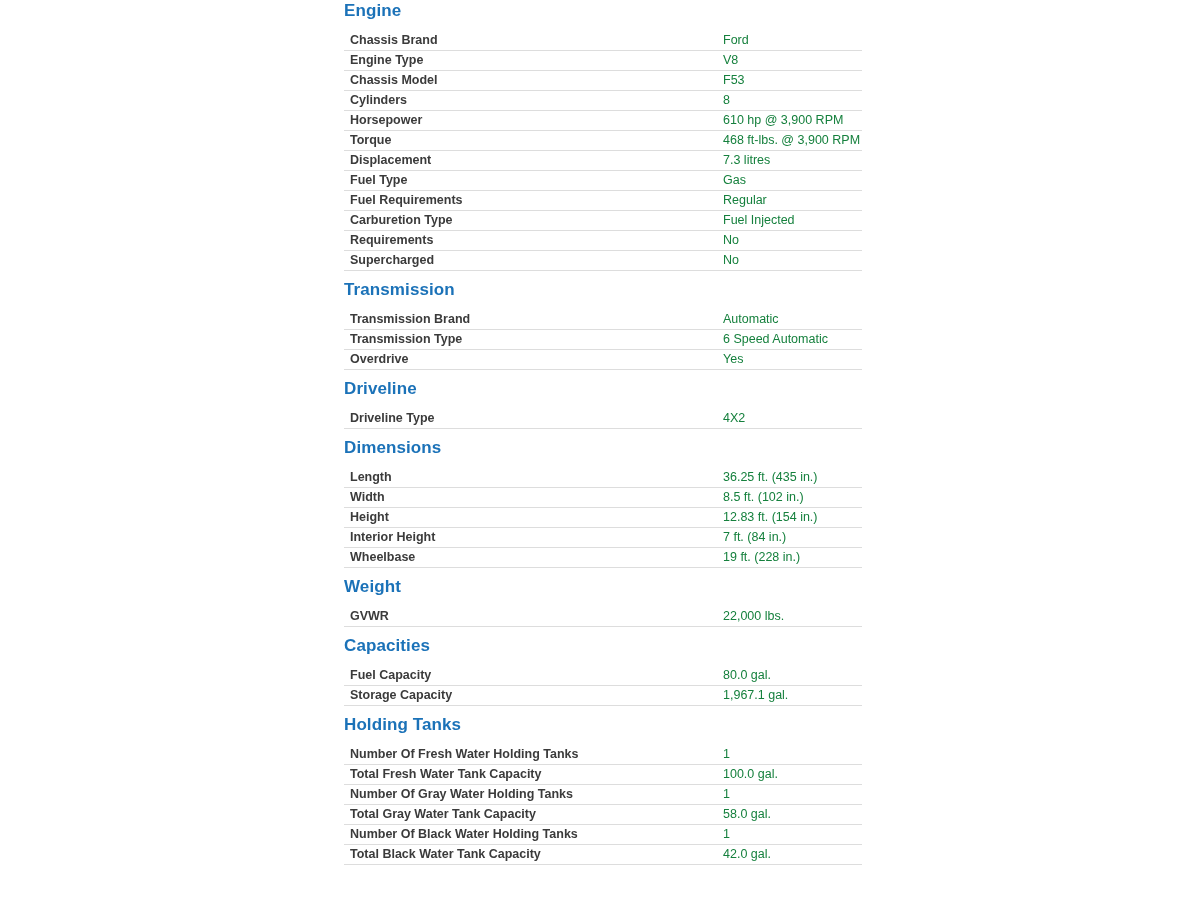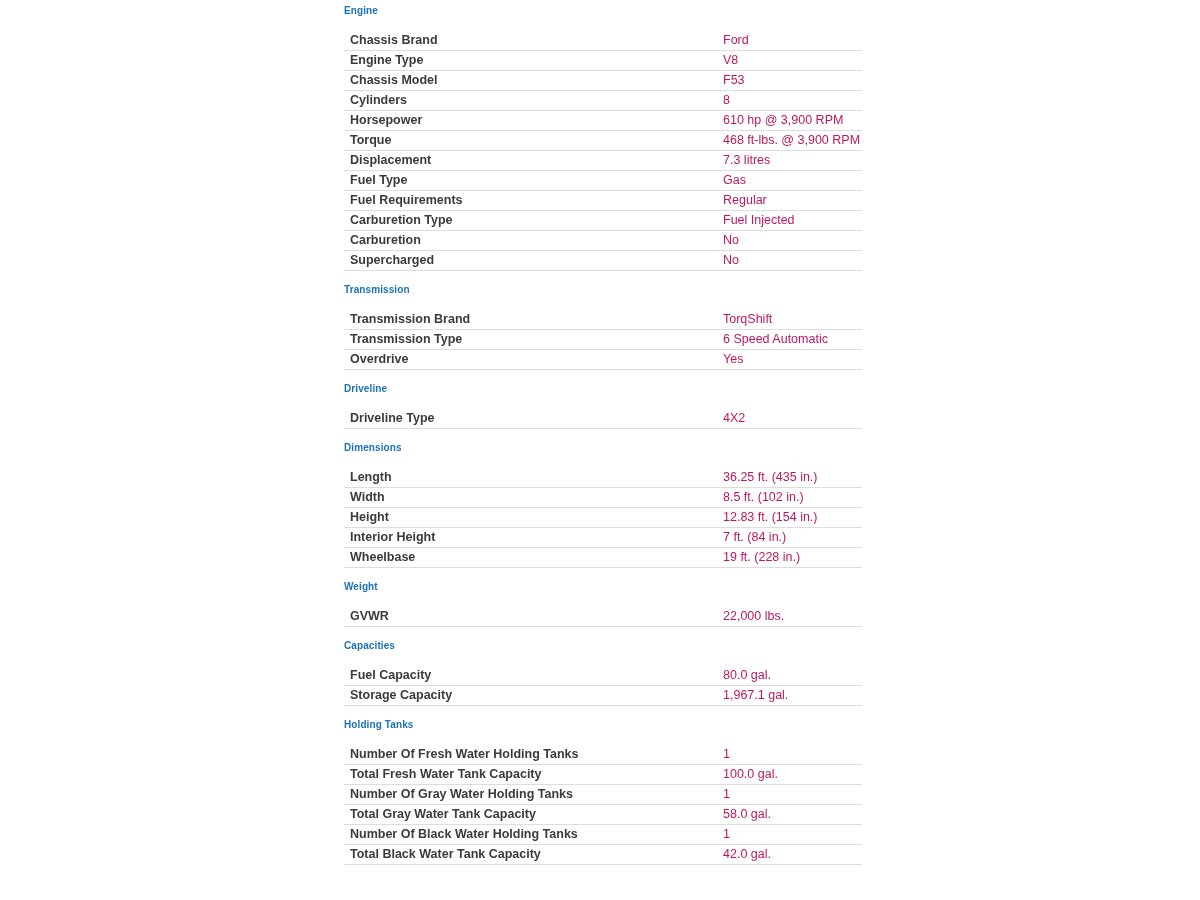--- a/index.html
+++ b/index.html
@@ -14,21 +14,21 @@
     overflow: hidden;
     position: relative;
   }
   .spec-sheet {
     position: absolute;
     left: 344px;
     top: 0;
     width: 518px;
   }
   .section-heading {
-    font-size: 10px;
+    font-size: 17px;
     line-height: 14px;
     font-weight: 700;
     color: var(--accent, #1b72b8);
     margin: 12px 0 13px 0;
     letter-spacing: 0.1px;
   }
   .section:first-child .section-heading {
     margin-top: 4px;
   }
   .spec-table {
@@ -49,21 +49,21 @@
     color: #3b3b3b;
     white-space: nowrap;
   }
   .spec-value {
     position: absolute;
     left: 379px;
     top: 0;
     line-height: 19px;
     font-size: 12.5px;
     font-weight: 400;
-    color: #be185d;
+    color: #15803d;
     white-space: nowrap;
   }
 </style>
 </head>
 <body>
 
 <div class="spec-sheet">
     <div class="section">
       <div class="section-heading">Engine</div>
       <div class="spec-table">
@@ -101,35 +101,35 @@
         </div>
         <div class="spec-row">
           <div class="spec-label">Fuel Requirements</div>
           <div class="spec-value">Regular</div>
         </div>
         <div class="spec-row">
           <div class="spec-label">Carburetion Type</div>
           <div class="spec-value">Fuel Injected</div>
         </div>
         <div class="spec-row">
-          <div class="spec-label">Carburetion</div>
+          <div class="spec-label">Requirements</div>
           <div class="spec-value">No</div>
         </div>
         <div class="spec-row">
           <div class="spec-label">Supercharged</div>
           <div class="spec-value">No</div>
         </div>
       </div>
     </div>
     <div class="section">
       <div class="section-heading">Transmission</div>
       <div class="spec-table">
         <div class="spec-row">
           <div class="spec-label">Transmission Brand</div>
-          <div class="spec-value">TorqShift</div>
+          <div class="spec-value">Automatic</div>
         </div>
         <div class="spec-row">
           <div class="spec-label">Transmission Type</div>
           <div class="spec-value">6 Speed Automatic</div>
         </div>
         <div class="spec-row">
           <div class="spec-label">Overdrive</div>
           <div class="spec-value">Yes</div>
         </div>
       </div>

